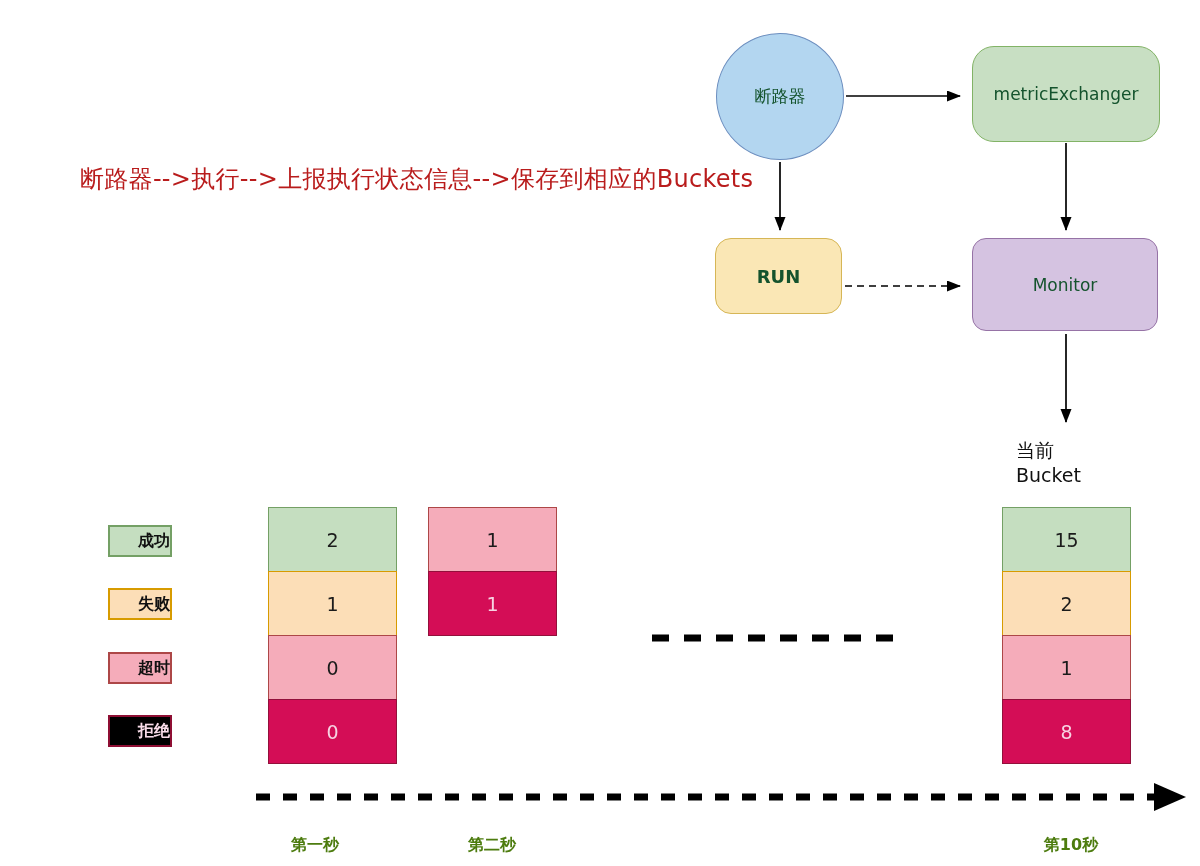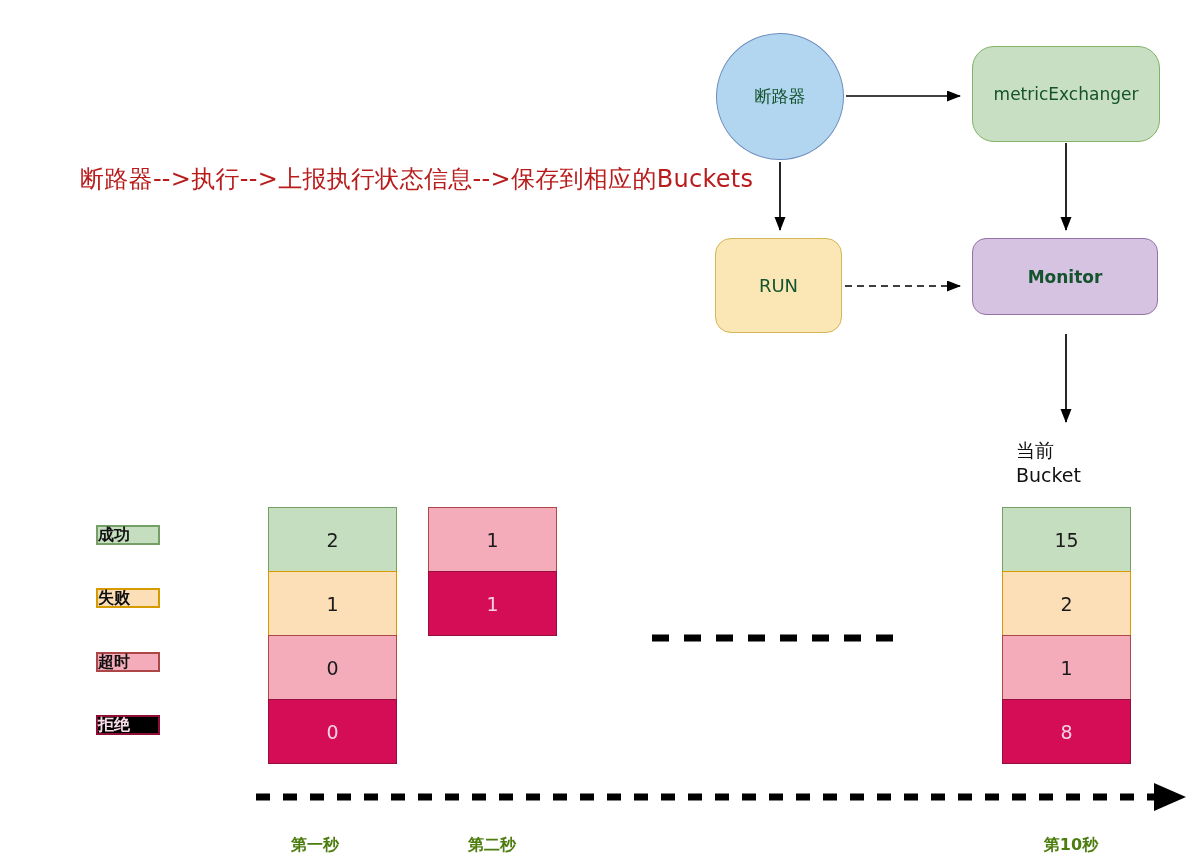--- a/index.html
+++ b/index.html
@@ -5,28 +5,28 @@
   * { margin:0; padding:0; box-sizing:border-box; }
   html,body { background:#ffffff; }
   body { font-family:"DejaVu Sans","Liberation Sans",sans-serif; color:#161616; }
   .canvas { position:relative; width:1200px; height:866px; background:#ffffff; overflow:hidden; }
 
   .note { position:absolute; left:48px; top:163px; font-size:24px; color:#b91c1c; letter-spacing:0.3px; white-space:nowrap;margin-left:32px; }
 
   .node { position:absolute; display:flex; align-items:center; justify-content:center; color:#14532d; text-align:right; }
   .node-circle    { left:716px; top:33px;  width:128px; height:127px; border-radius:50%; background:#B3D6F0; border:1.5px solid #6C8EBF; font-size:17px; }
   .node-exchanger { left:972px; top:46px;  width:188px; height:96px;  border-radius:22px; background:#C8DFC3; border:1.5px solid #82B366; font-size:17px; }
-  .node-run       { left:715px; top:238px; width:127px; height:95px;  border-radius:16px; background:#FAE7B5; border:1.5px solid #D6B656; font-size:18px; }
-  .node-monitor   { left:972px; top:238px; width:186px; height:77px;  border-radius:14px; background:#D5C3E1; border:1.5px solid #9673A6; font-size:17px;font-weight:bold; }
+  .node-run       { left:715px; top:238px; width:127px; height:76px;  border-radius:16px; background:#FAE7B5; border:1.5px solid #D6B656; font-size:18px;font-weight:bold; }
+  .node-monitor   { left:972px; top:238px; width:186px; height:93px;  border-radius:14px; background:#D5C3E1; border:1.5px solid #9673A6; font-size:17px; }
 
   .current-bucket { position:absolute; left:1016px; top:438px; width:104px; text-align:left; font-size:19px; line-height:25px; color:#111111; }
 
   .svg-overlay { position:absolute; left:0; top:0; width:1200px; height:866px; pointer-events:none; }
 
-  .legend-item { position:absolute; left:96px; width:64px; height:20px; display:flex; align-items:center; justify-content:flex-start;
+  .legend-item { position:absolute; left:108px; width:64px; height:32px; display:flex; align-items:center; justify-content:flex-end;
                  font-size:16px; font-weight:bold; color:#111111; border:2px solid; }
   .lg-1 { top:525px; background:#C5DEC0; border-color:#74A065; }
   .lg-2 { top:588px; background:#FCDEB7; border-color:#D79B00; }
   .lg-3 { top:652px; background:#F5ACBA; border-color:#AD4747; }
   .lg-4 { top:715px; background:#000000; border-color:#8E0E33; color:#F9DCE9; }
 
   .bucket-col { position:absolute; top:507px; width:129px; }
   .col-1 { left:268px; } .col-2 { left:428px; } .col-3 { left:1002px; }
   .cell { height:65px; margin-top:-1px; display:flex; align-items:center; justify-content:center;
           font-size:19px; color:#1b1b1b; border:1px solid; }

